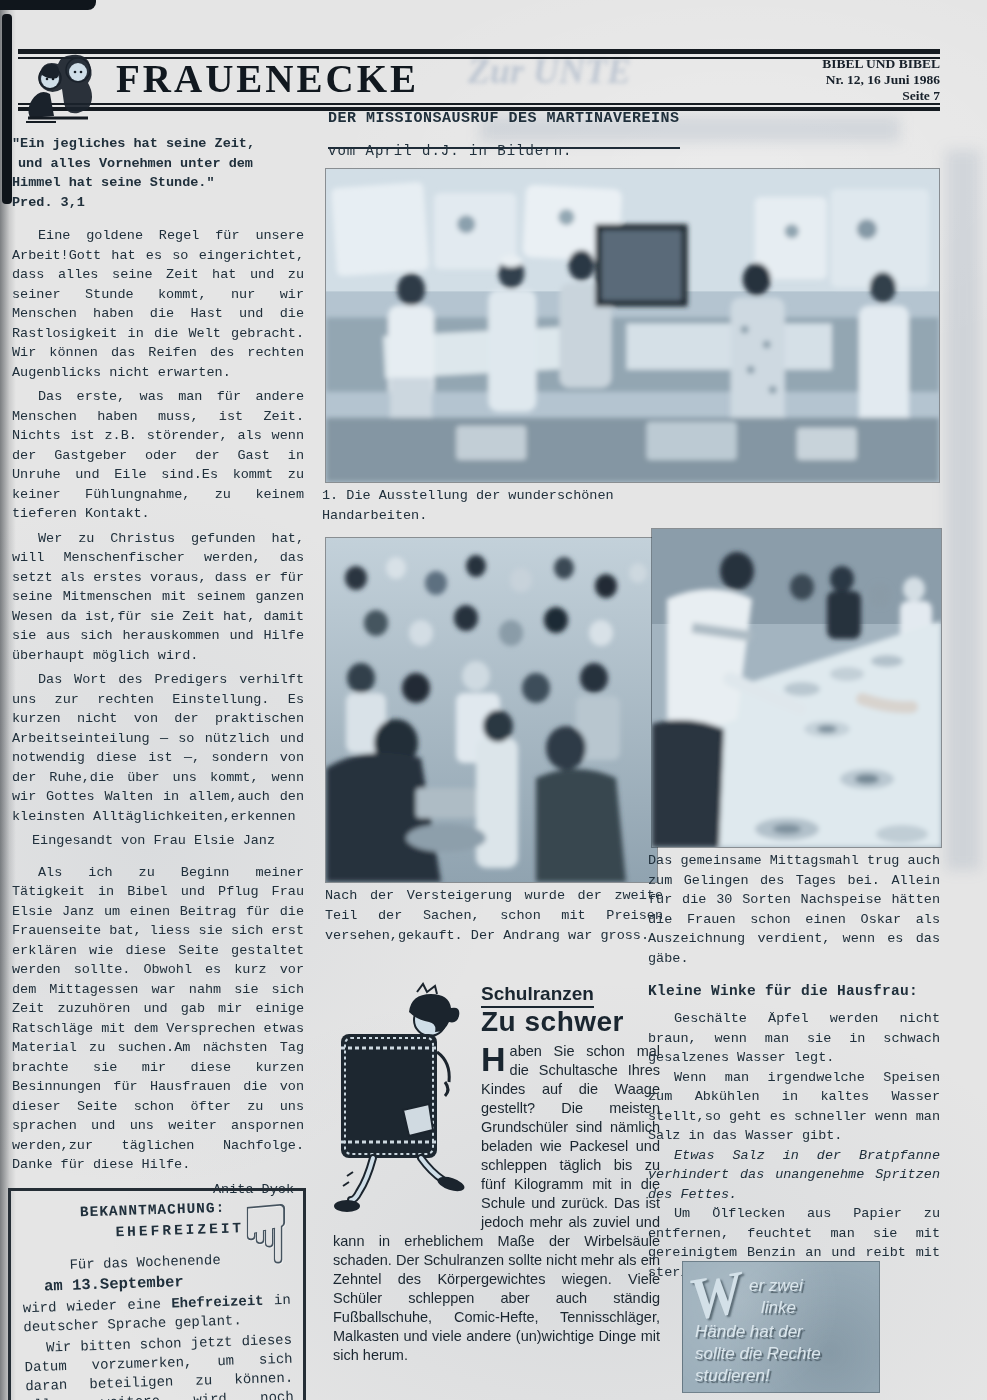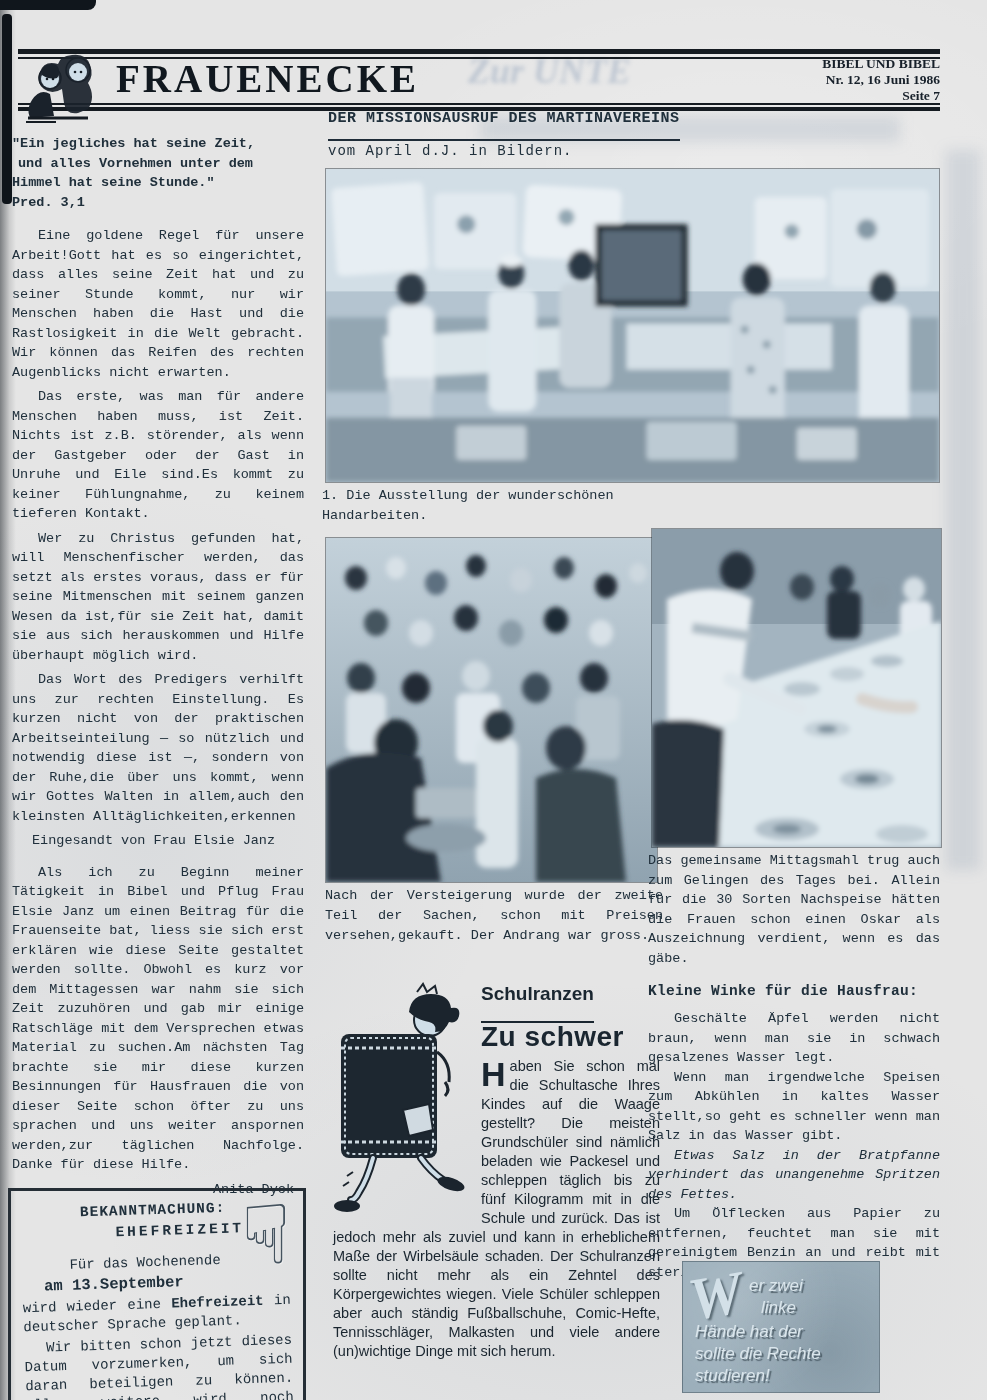--- a/index.html
+++ b/index.html
@@ -21,21 +21,21 @@
   .issue-block{position:absolute;left:720px;top:56px;width:220px;text-align:right;
         font-family:"Liberation Serif","DejaVu Serif",serif;font-weight:bold;
         font-size:13.5px;line-height:16px;color:#17202a;}
   .ghost-text{position:absolute;left:468px;top:50px;
         font-family:"Liberation Serif","DejaVu Serif",serif;font-style:italic;font-weight:bold;
         font-size:36px;color:#6d86a8;opacity:.33;filter:blur(2px);}
   .ghost-bar{position:absolute;background:rgba(92,116,152,.16);filter:blur(7px);}
 
   
   .feature-title{position:absolute;left:328px;top:110px;font-weight:bold;font-size:15px;
-        letter-spacing:.5px;border-bottom:2px solid #1f2c38;padding-bottom:12px;}
+        letter-spacing:.5px;border-bottom:2px solid #1f2c38;padding-bottom:20px;}
   .feature-sub{position:absolute;left:328px;top:143px;font-size:14px;letter-spacing:1px;}
 
   
   .photo{position:absolute;border:1px solid rgba(25,35,45,.45);box-shadow:0 0 0 1px rgba(255,255,255,.15) inset;}
   .photo svg{display:block;width:100%;height:100%;}
 
   
   .leftcol{position:absolute;left:12px;top:134px;width:292px;
         font-size:13.5px;line-height:19.5px;}
   .lq{font-weight:bold;margin:0;}
@@ -59,21 +59,21 @@
   .hand{position:absolute;right:12px;top:0px;font-family:"DejaVu Sans",sans-serif;
         font-size:82px;line-height:88px;color:#45535f;text-shadow:1px 1px 0 rgba(255,255,255,.4);}
 
   
   .sr{position:absolute;left:333px;top:982px;width:327px;
         font-family:"Liberation Sans",sans-serif;font-size:14.5px;line-height:19px;color:#1a2630;}
   .sr-illu{float:left;width:142px;height:238px;margin:0 6px 2px 0;}
   .sr-illu svg{display:block;width:100%;height:100%;}
   .sr-kicker-row{text-align:left;margin:2px 0 2px 0;}
   .sr-kicker{display:inline-block;font-weight:bold;font-size:19px;
-        border-bottom:2px solid #1a2630;padding-bottom:18px;}
+        border-bottom:2px solid #1a2630;padding-bottom:3px;}
   .sr-headline-row{margin:4px 0 6px 0;}
   .sr-headline{display:inline-block;font-weight:bold;font-size:28px;letter-spacing:.5px;}
   .sr-body{margin:0;text-align:justify;}
   .dropcap{float:left;font-weight:bold;font-size:34px;line-height:32px;margin:1px 4px 0 0;}
 
   
   .r-lunch{position:absolute;left:648px;top:851px;width:292px;
         font-size:13.5px;line-height:19.5px;text-align:justify;margin:0;}
   .r-tips-h{position:absolute;left:648px;top:983px;font-weight:bold;font-size:14.5px;letter-spacing:.3px;}
   .r-tips{position:absolute;left:648px;top:1009px;width:292px;font-size:13.5px;line-height:19.5px;}

